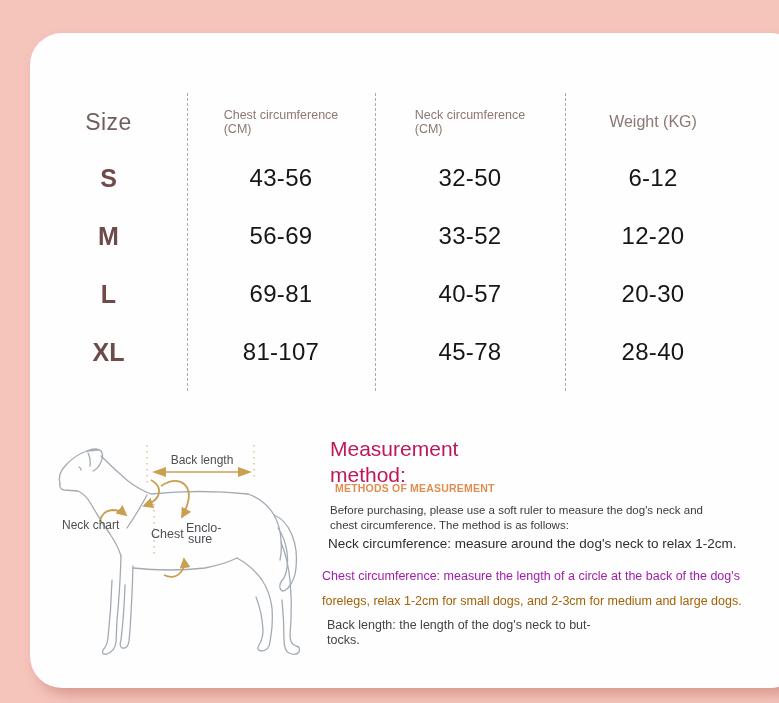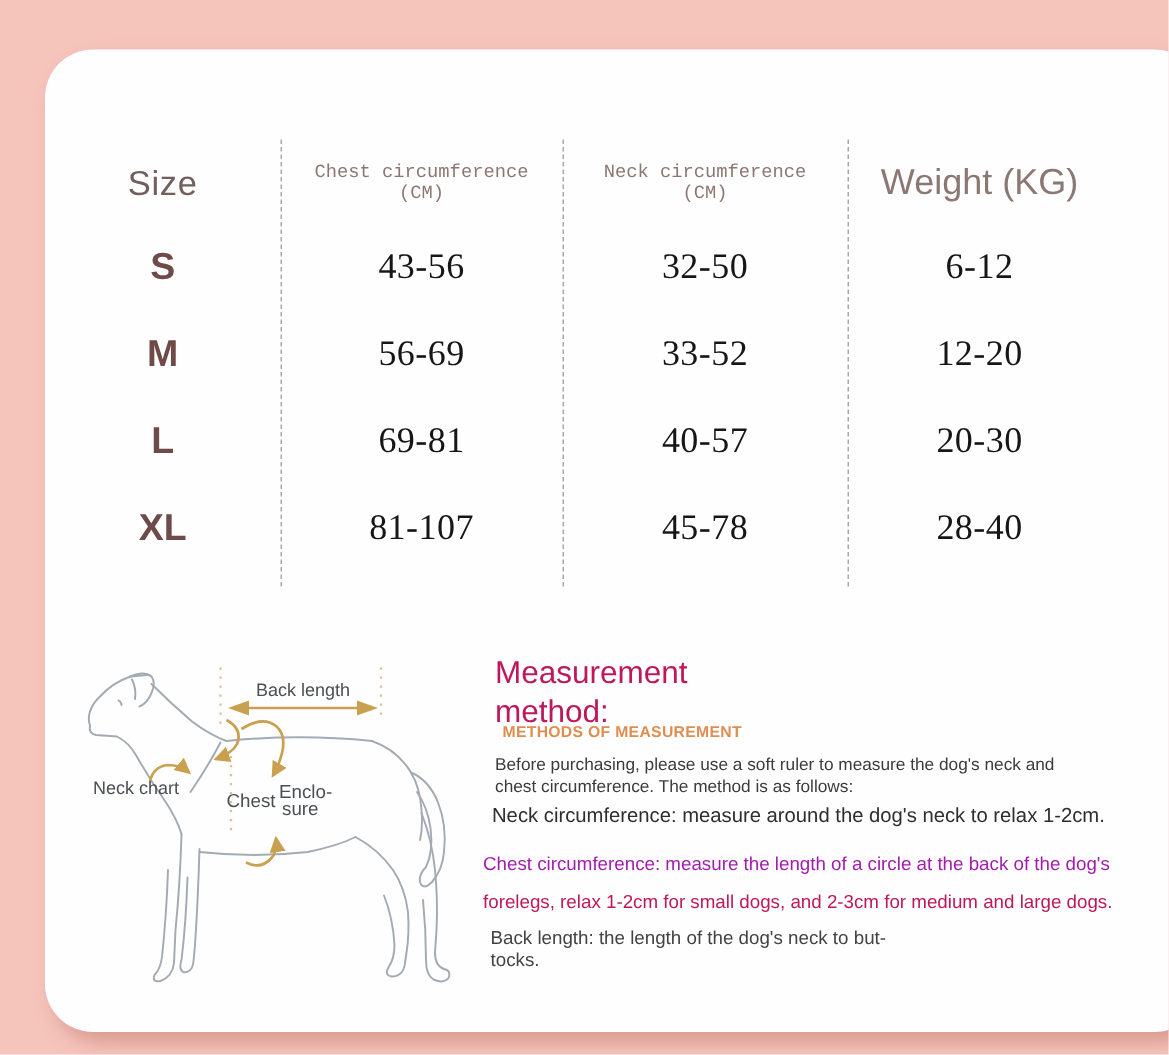--- a/index.html
+++ b/index.html
@@ -21,38 +21,38 @@
     grid-template-rows:54px 58px 58px 58px 58px;
     align-items:center;justify-items:center;
   }
   .divider{
     position:absolute;top:60px;height:298px;width:0;
     border-left:1px dashed #9b9b9b;opacity:.85;
   }
   .div-1{left:157px;} .div-2{left:345px;} .div-3{left:535px;}
 
   .hdr-size{font-size:23px;color:#6f605c;letter-spacing:.5px;}
-  .hdr-two{font-size:12.5px;line-height:14px;color:#8c7872;text-align:center;font-family:Liberation Mono, monospace;}
-  .hdr-weight{font-size:24px;color:#8c7872;}
+  .hdr-two{font-size:12.5px;line-height:14px;color:#8c7872;text-align:left;}
+  .hdr-weight{font-size:16px;color:#8c7872;}
   .cell-size{font-size:25px;font-weight:bold;color:#6e4b49;}
-  .cell-val{font-size:24px;color:#161616;letter-spacing:.3px;font-family:Liberation Serif, serif;}
+  .cell-val{font-size:24px;color:#161616;letter-spacing:.3px;}
 
   
   .m-heading{position:absolute;left:300px;top:403px;width:190px;
     font-size:21px;line-height:26px;color:#be185d;}
   .m-subheading{position:absolute;left:305px;top:449px;
     font-size:10.5px;font-weight:bold;letter-spacing:.2px;color:#dd8e50;text-align:center;}
   .m-intro{position:absolute;left:300px;top:470px;width:402px;
     font-size:11.5px;line-height:14.5px;color:#3b3b3b;}
   .m-neck{position:absolute;left:298px;top:503px;width:420px;
     font-size:13.5px;color:#2e2e2e;}
   .m-chest1{position:absolute;left:292px;top:536px;width:420px;
     font-size:12.5px;color:#a21caf;}
   .m-chest2{position:absolute;left:292px;top:561px;width:420px;
-    font-size:12.5px;color:#be185d;}
+    font-size:12.5px;color:#a16207;}
   .m-back{position:absolute;left:297px;top:585px;width:290px;
     font-size:12.5px;line-height:15px;color:#434343;}
   .m-back span{display:block;}
 
   
   .dog-svg{position:absolute;left:0px;top:387px;}
   .anno-text{font-family:"Liberation Sans",sans-serif;fill:#4b4f53;}
 </style>
 </head>
 <body>

